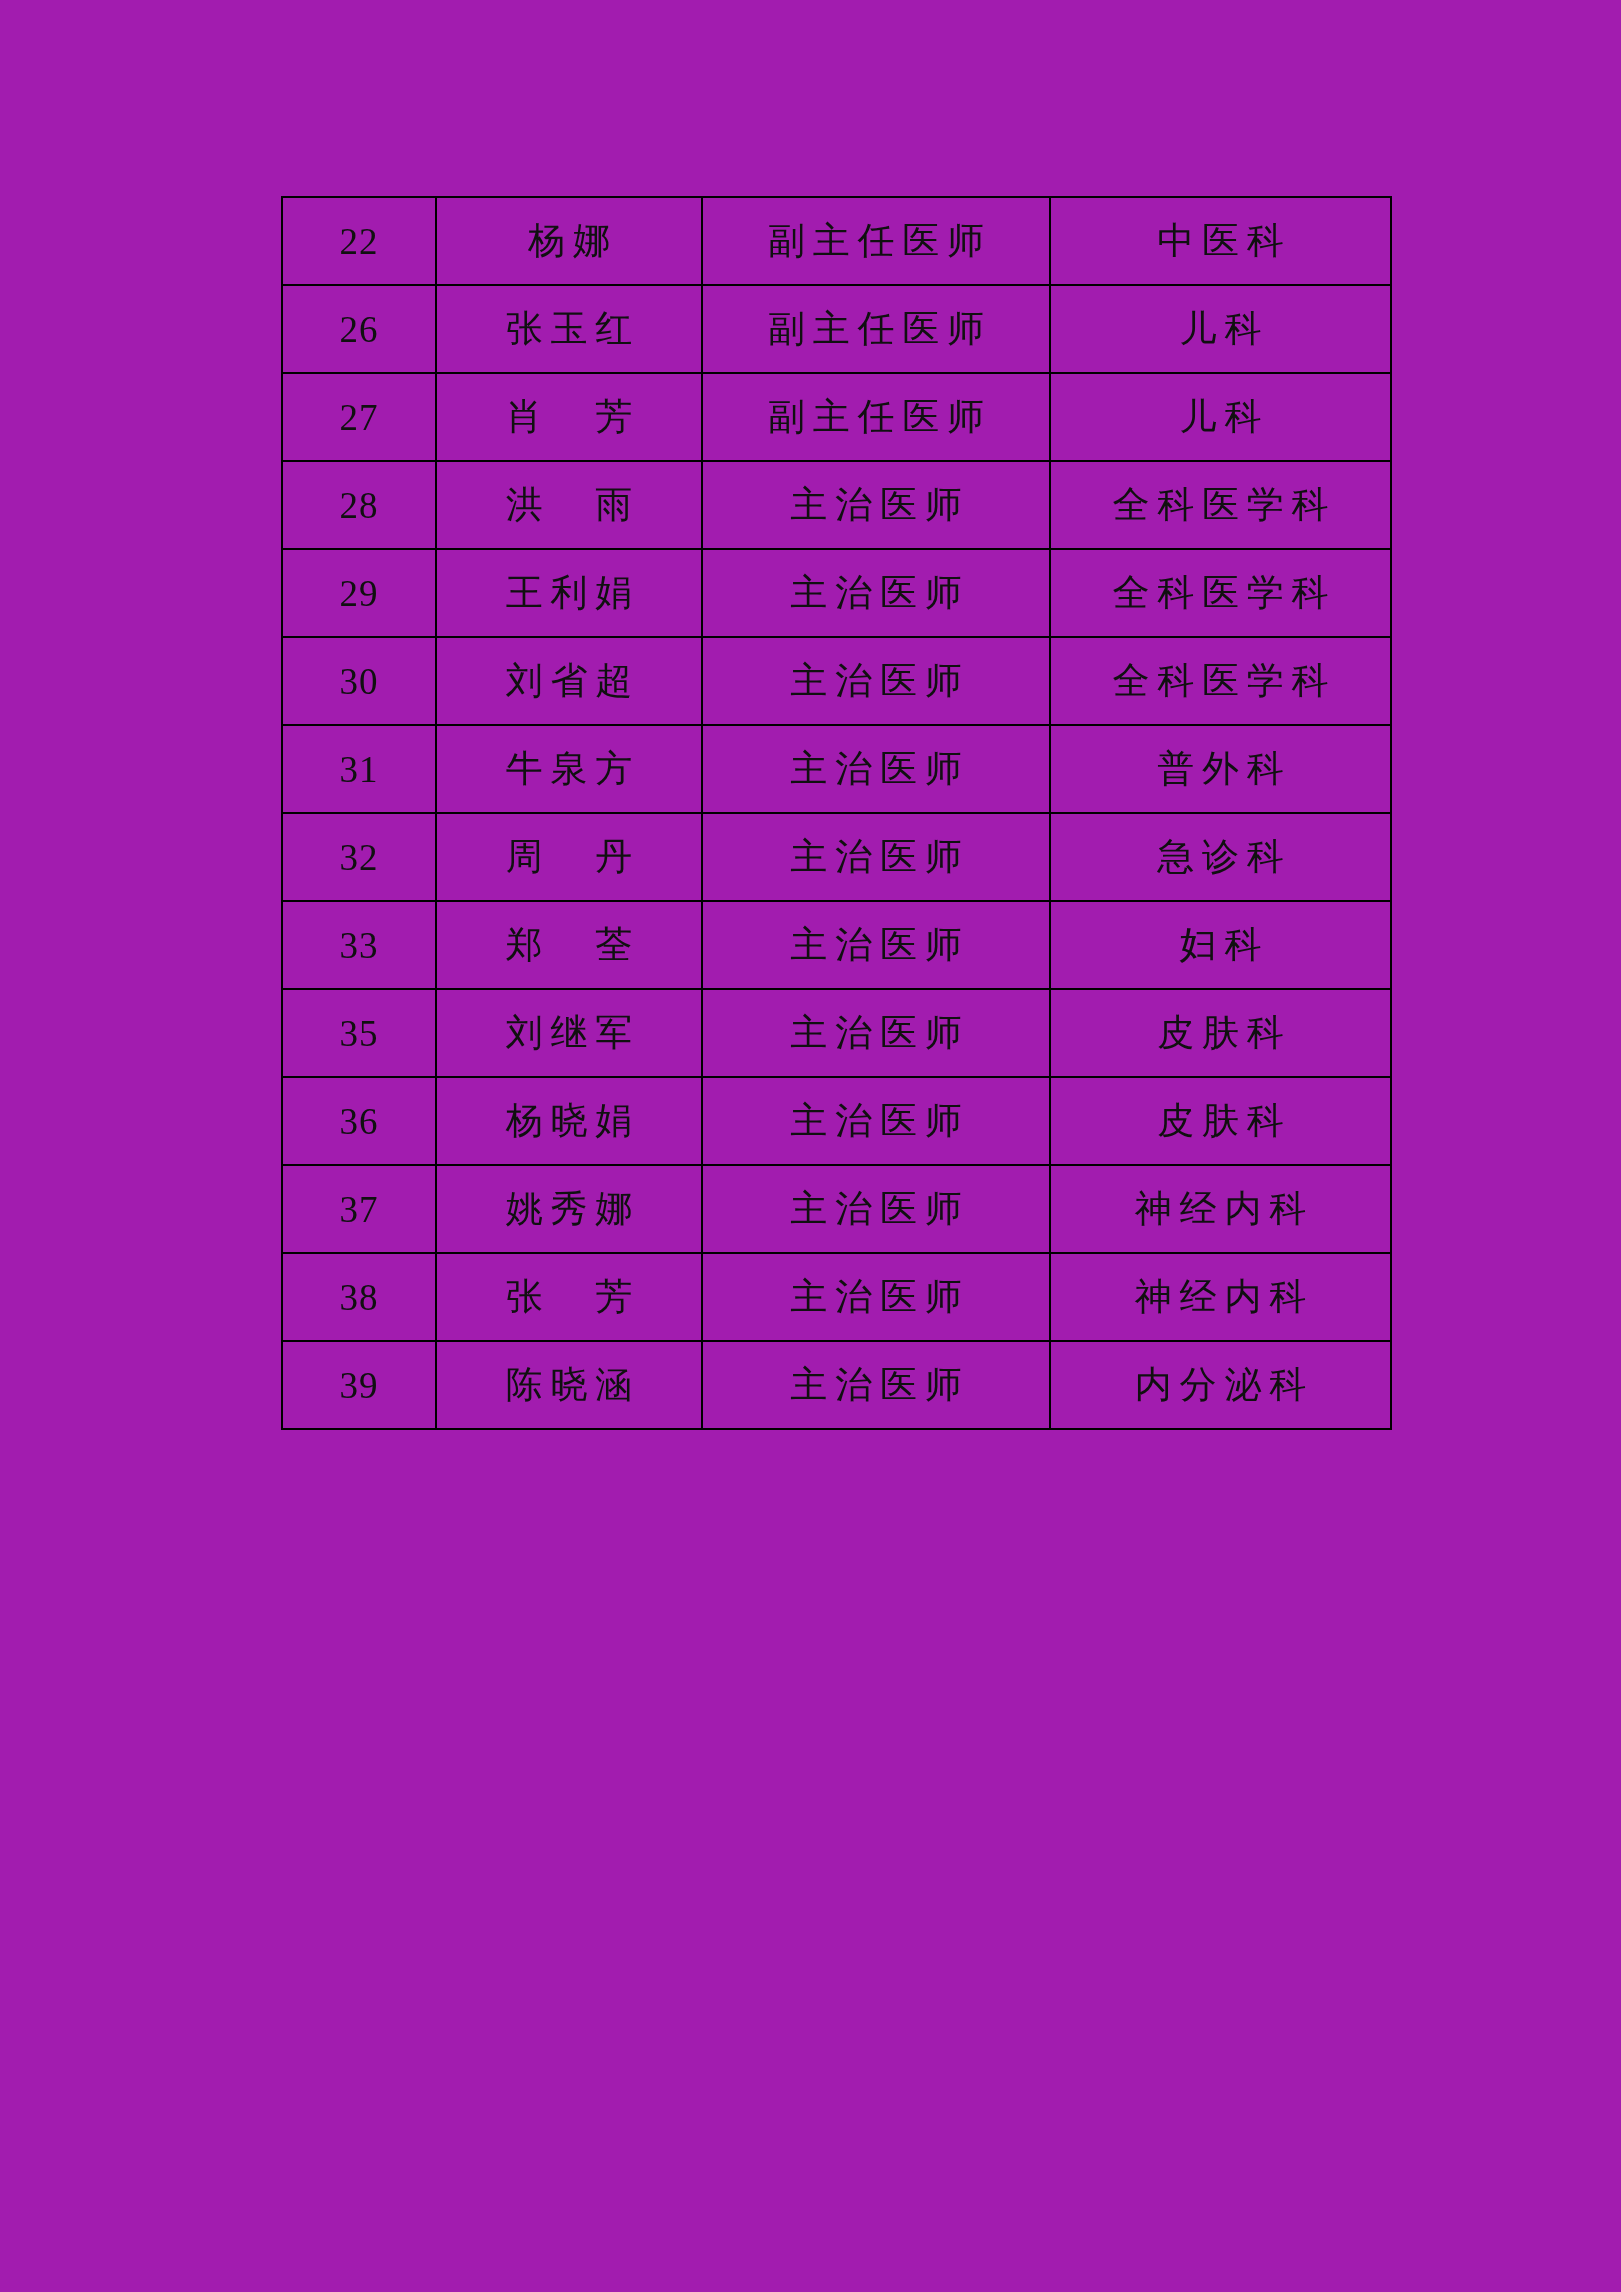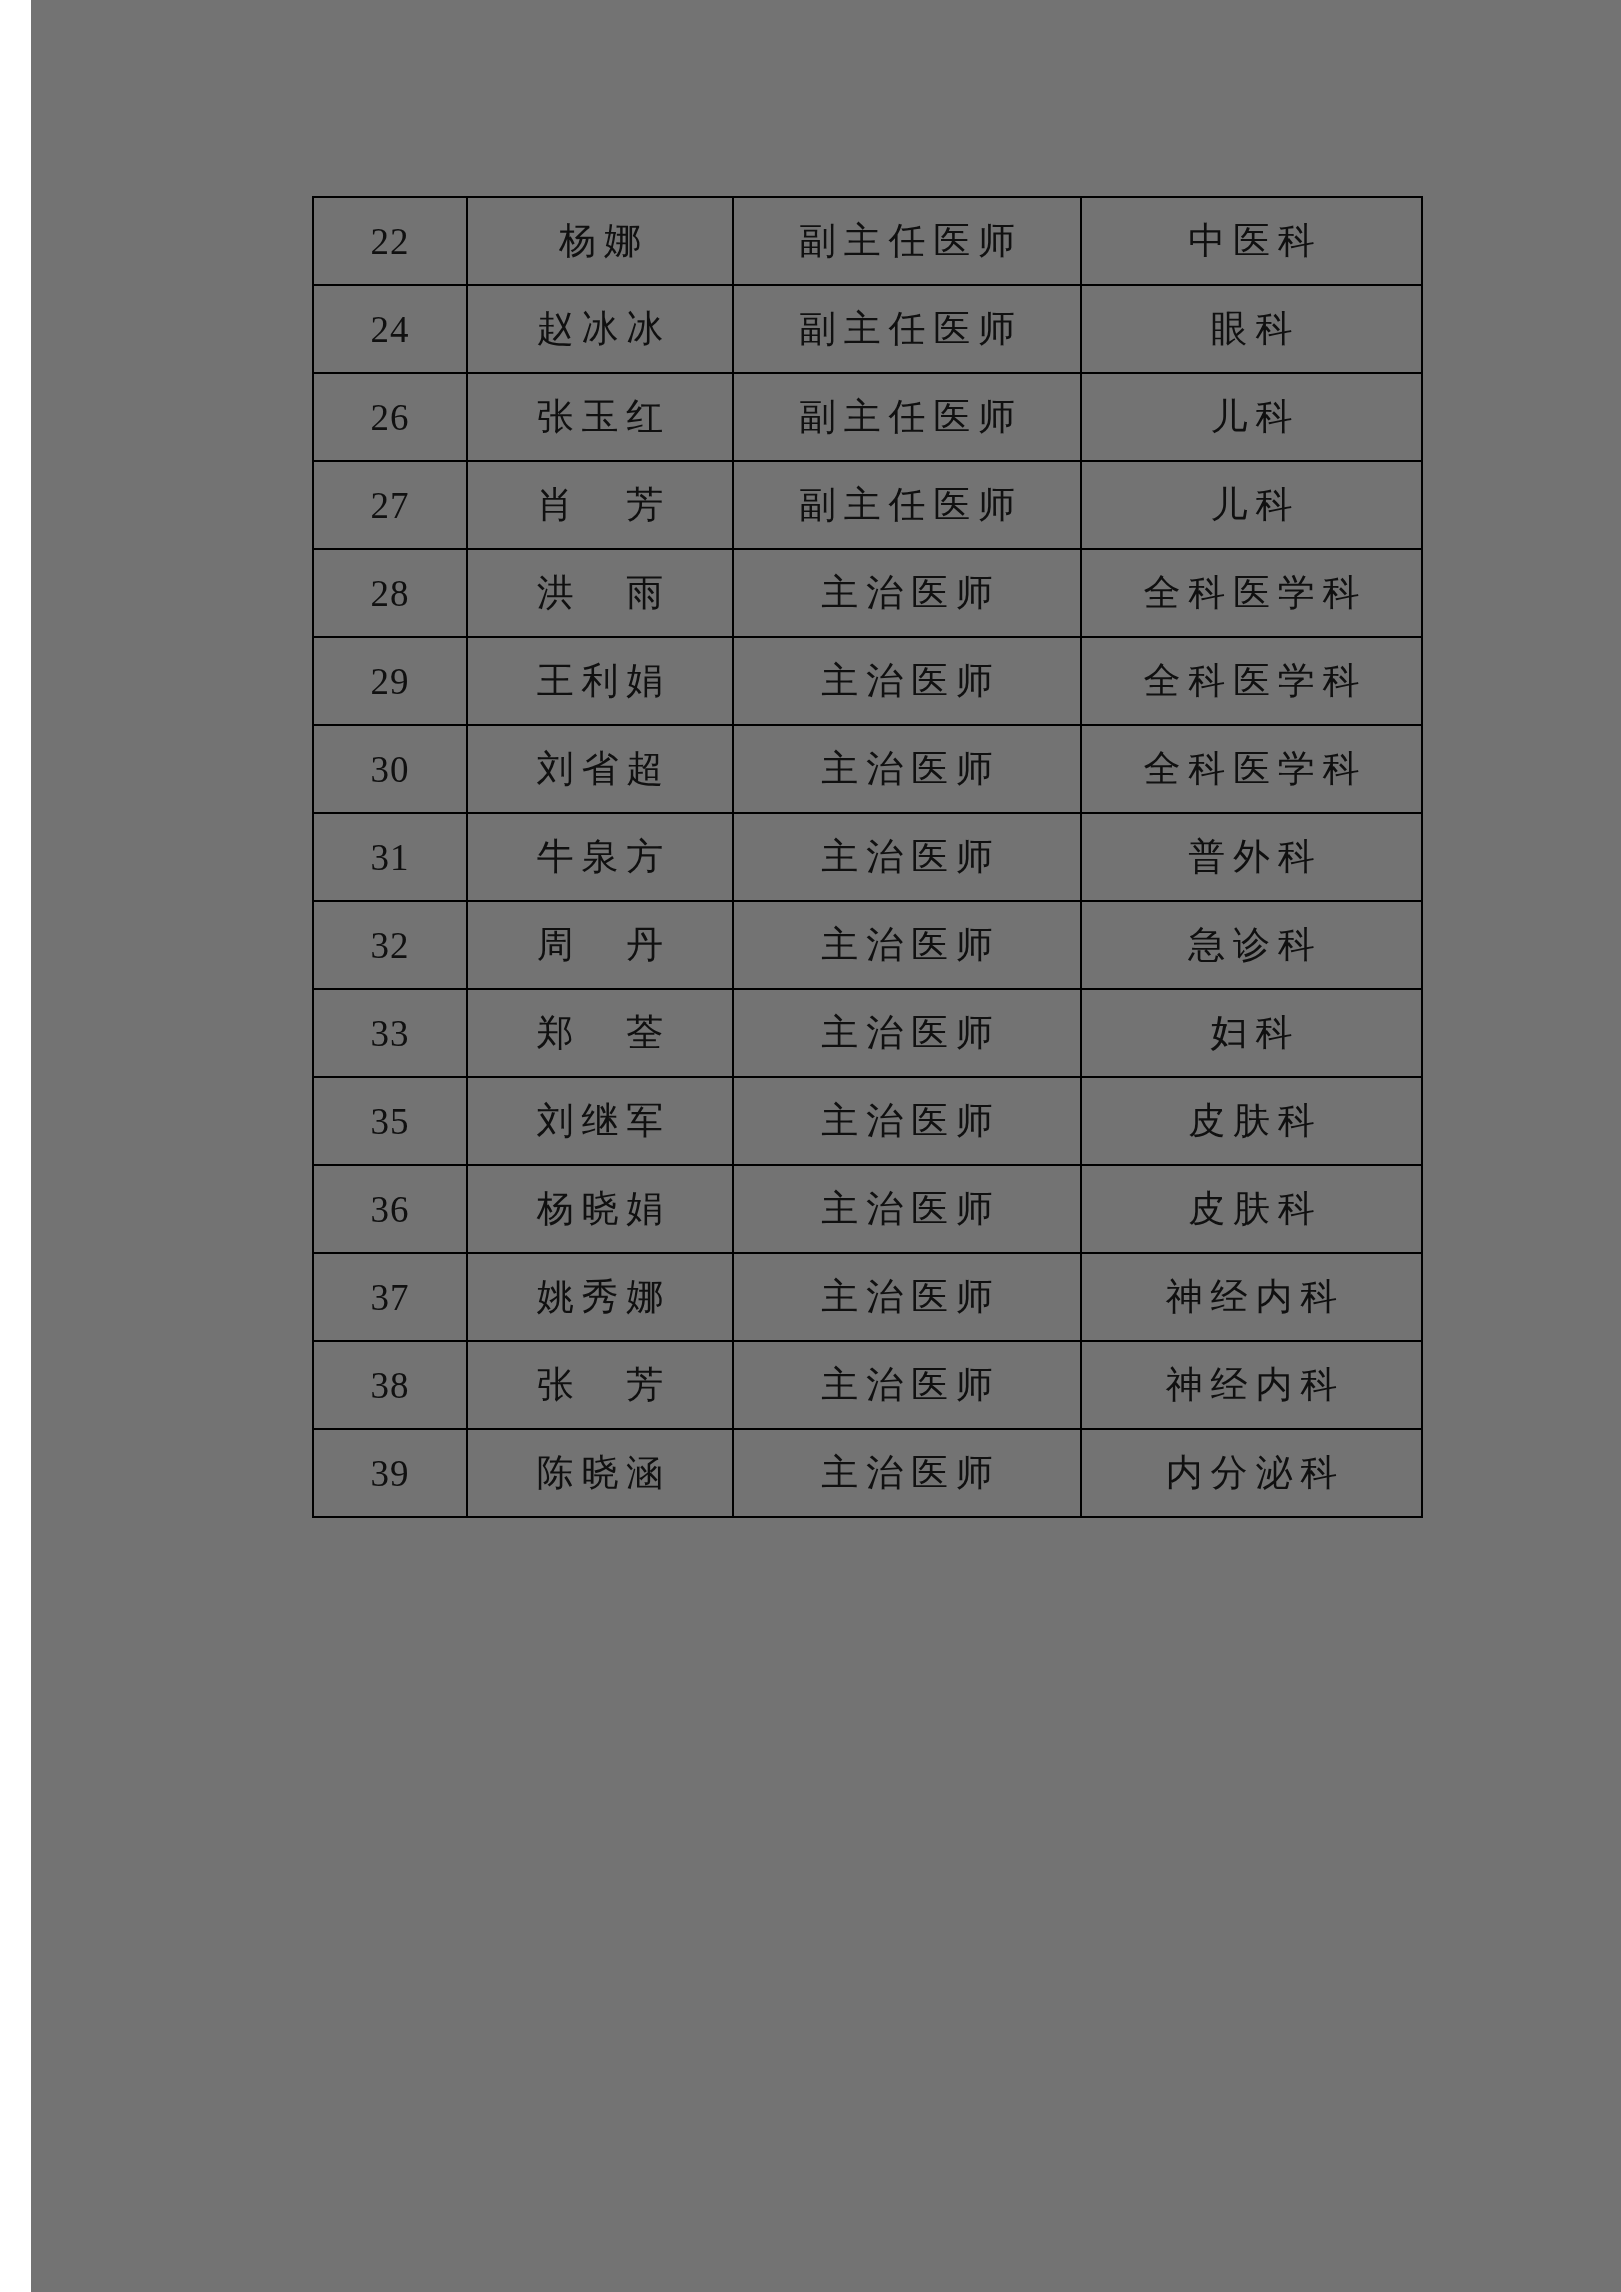--- a/index.html
+++ b/index.html
@@ -10,22 +10,21 @@
   body {
     width: 1621px;
     height: 2293px;
     position: relative;
     font-family: "Liberation Serif", "DejaVu Serif", serif;
     color: #101010;
   }
   .page {
     position: absolute;
     inset: 0;
-    background: #737373;
-    margin-left: 31px;
+    background: #a21caf;
   }
   table.doc-table {
     position: absolute;
     left: 281px;
     top: 196px;
     width: 1109px;
     border-collapse: collapse;
     table-layout: fixed;
     border: 2.9px solid #000000;
   }
@@ -58,26 +57,20 @@
       <col style="width:266px">
       <col style="width:348px">
       <col style="width:341px">
     </colgroup>
     <tbody>
       <tr>
         <td class="c-no">22</td>
         <td class="c-name">杨娜</td>
         <td class="c-title">副主任医师</td>
         <td class="c-dept">中医科</td>
-      </tr>
-      <tr>
-        <td class="c-no">24</td>
-        <td class="c-name">赵冰冰</td>
-        <td class="c-title">副主任医师</td>
-        <td class="c-dept">眼科</td>
       </tr>
       <tr>
         <td class="c-no">26</td>
         <td class="c-name">张玉红</td>
         <td class="c-title">副主任医师</td>
         <td class="c-dept">儿科</td>
       </tr>
       <tr>
         <td class="c-no">27</td>
         <td class="c-name">肖　芳</td>

